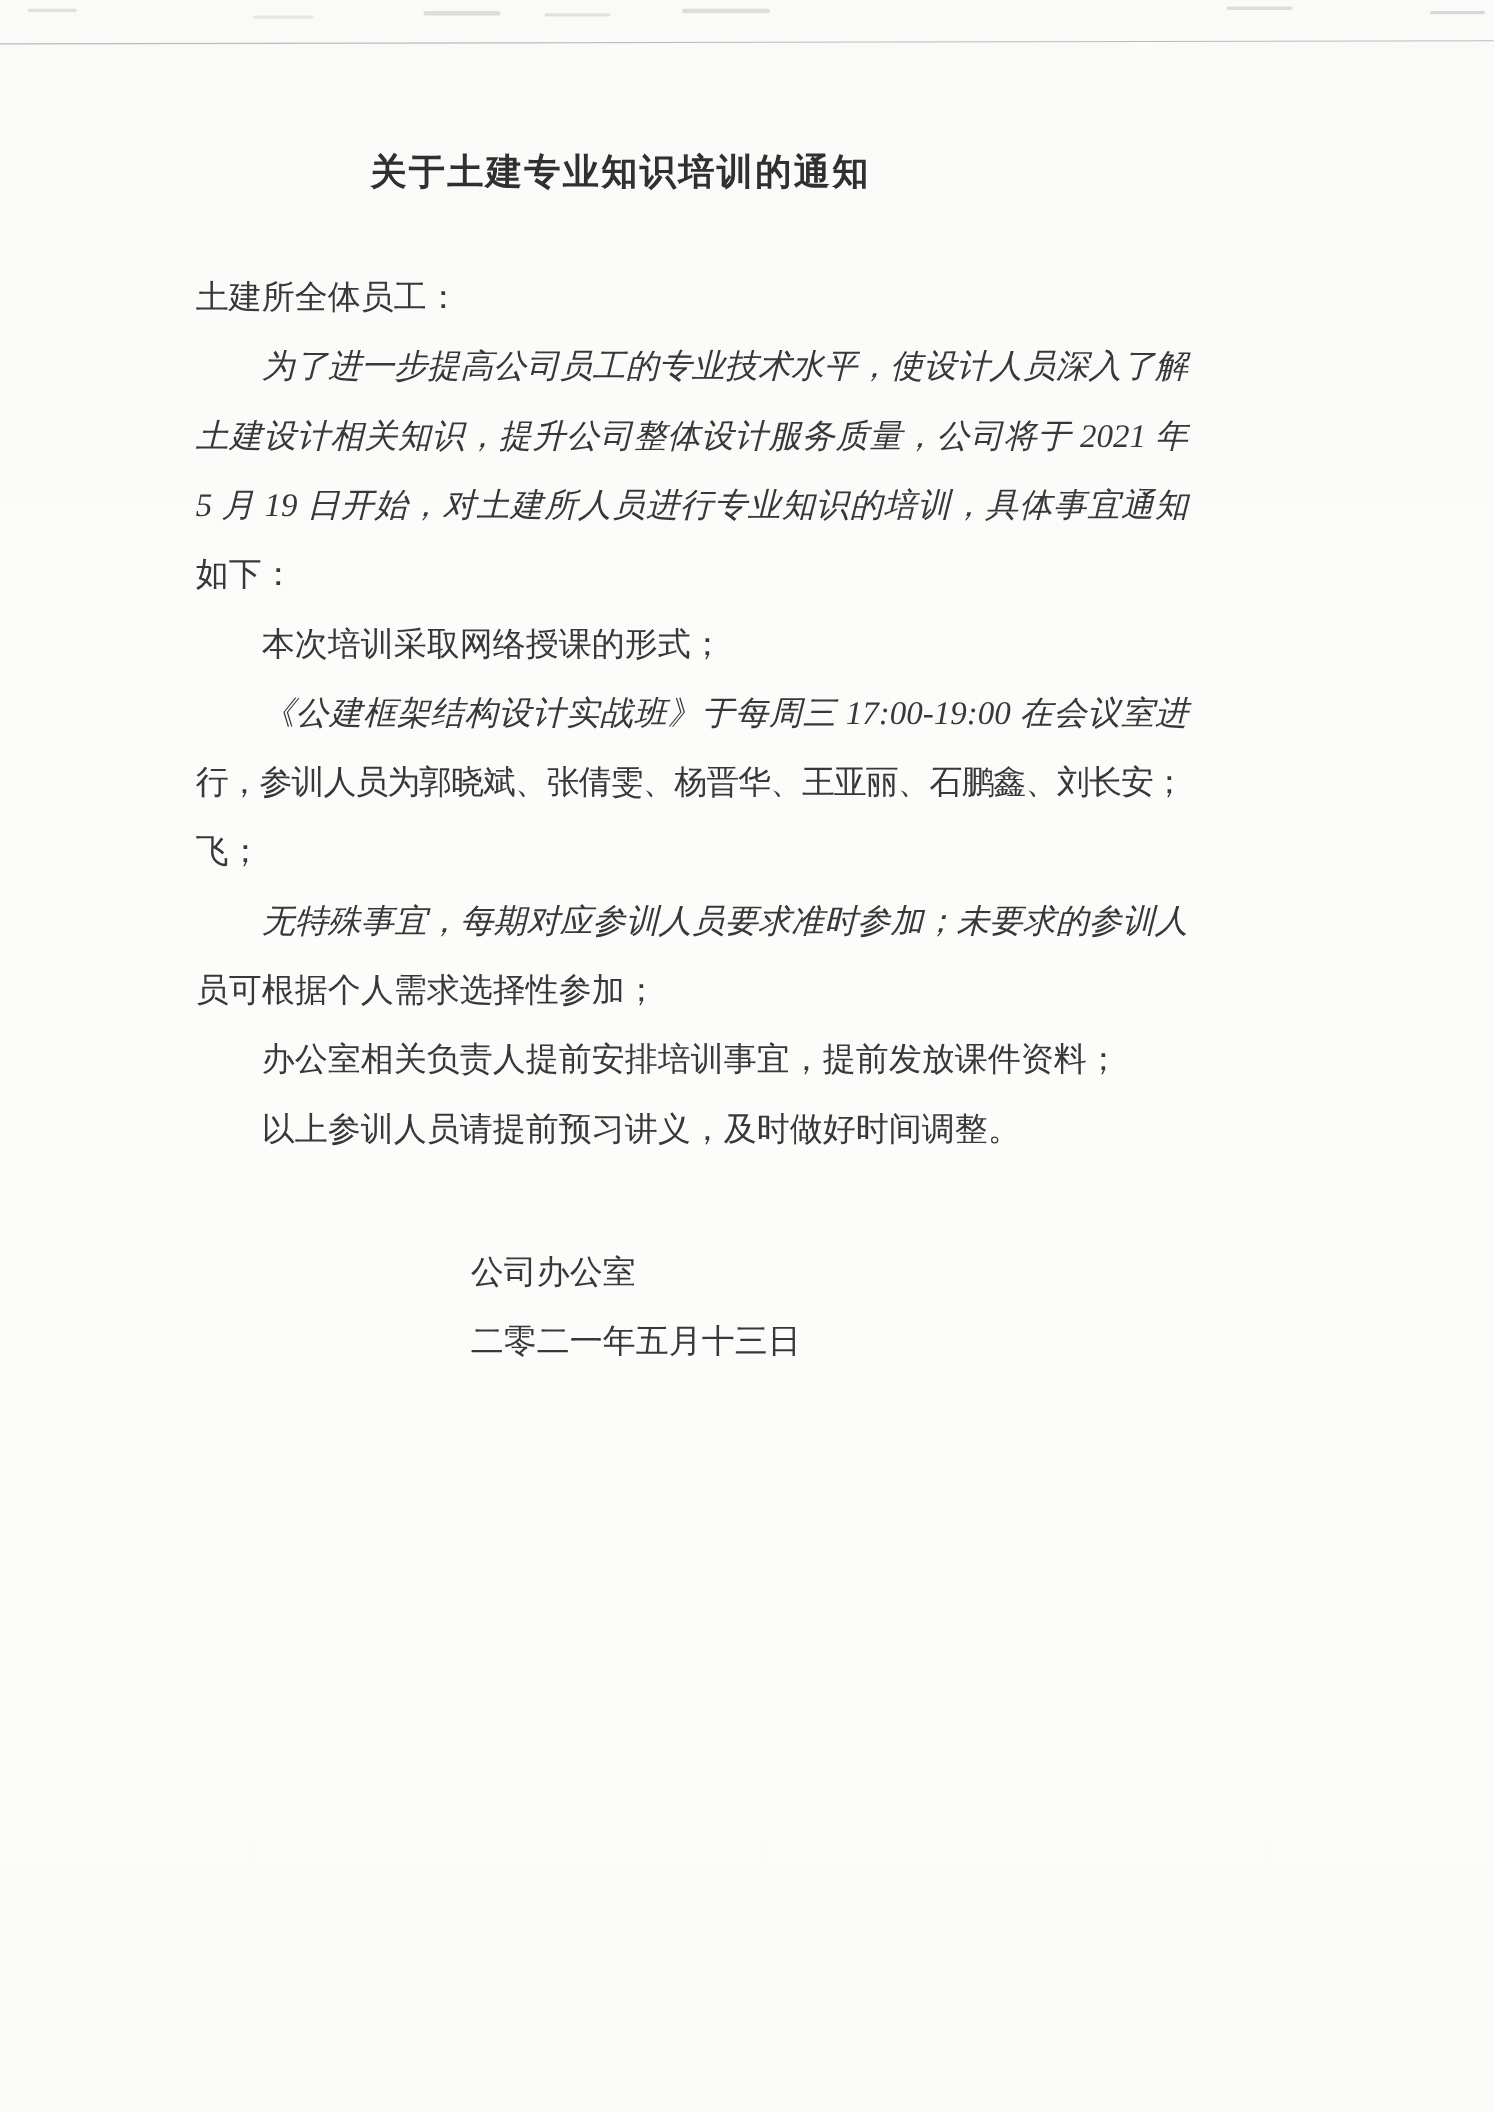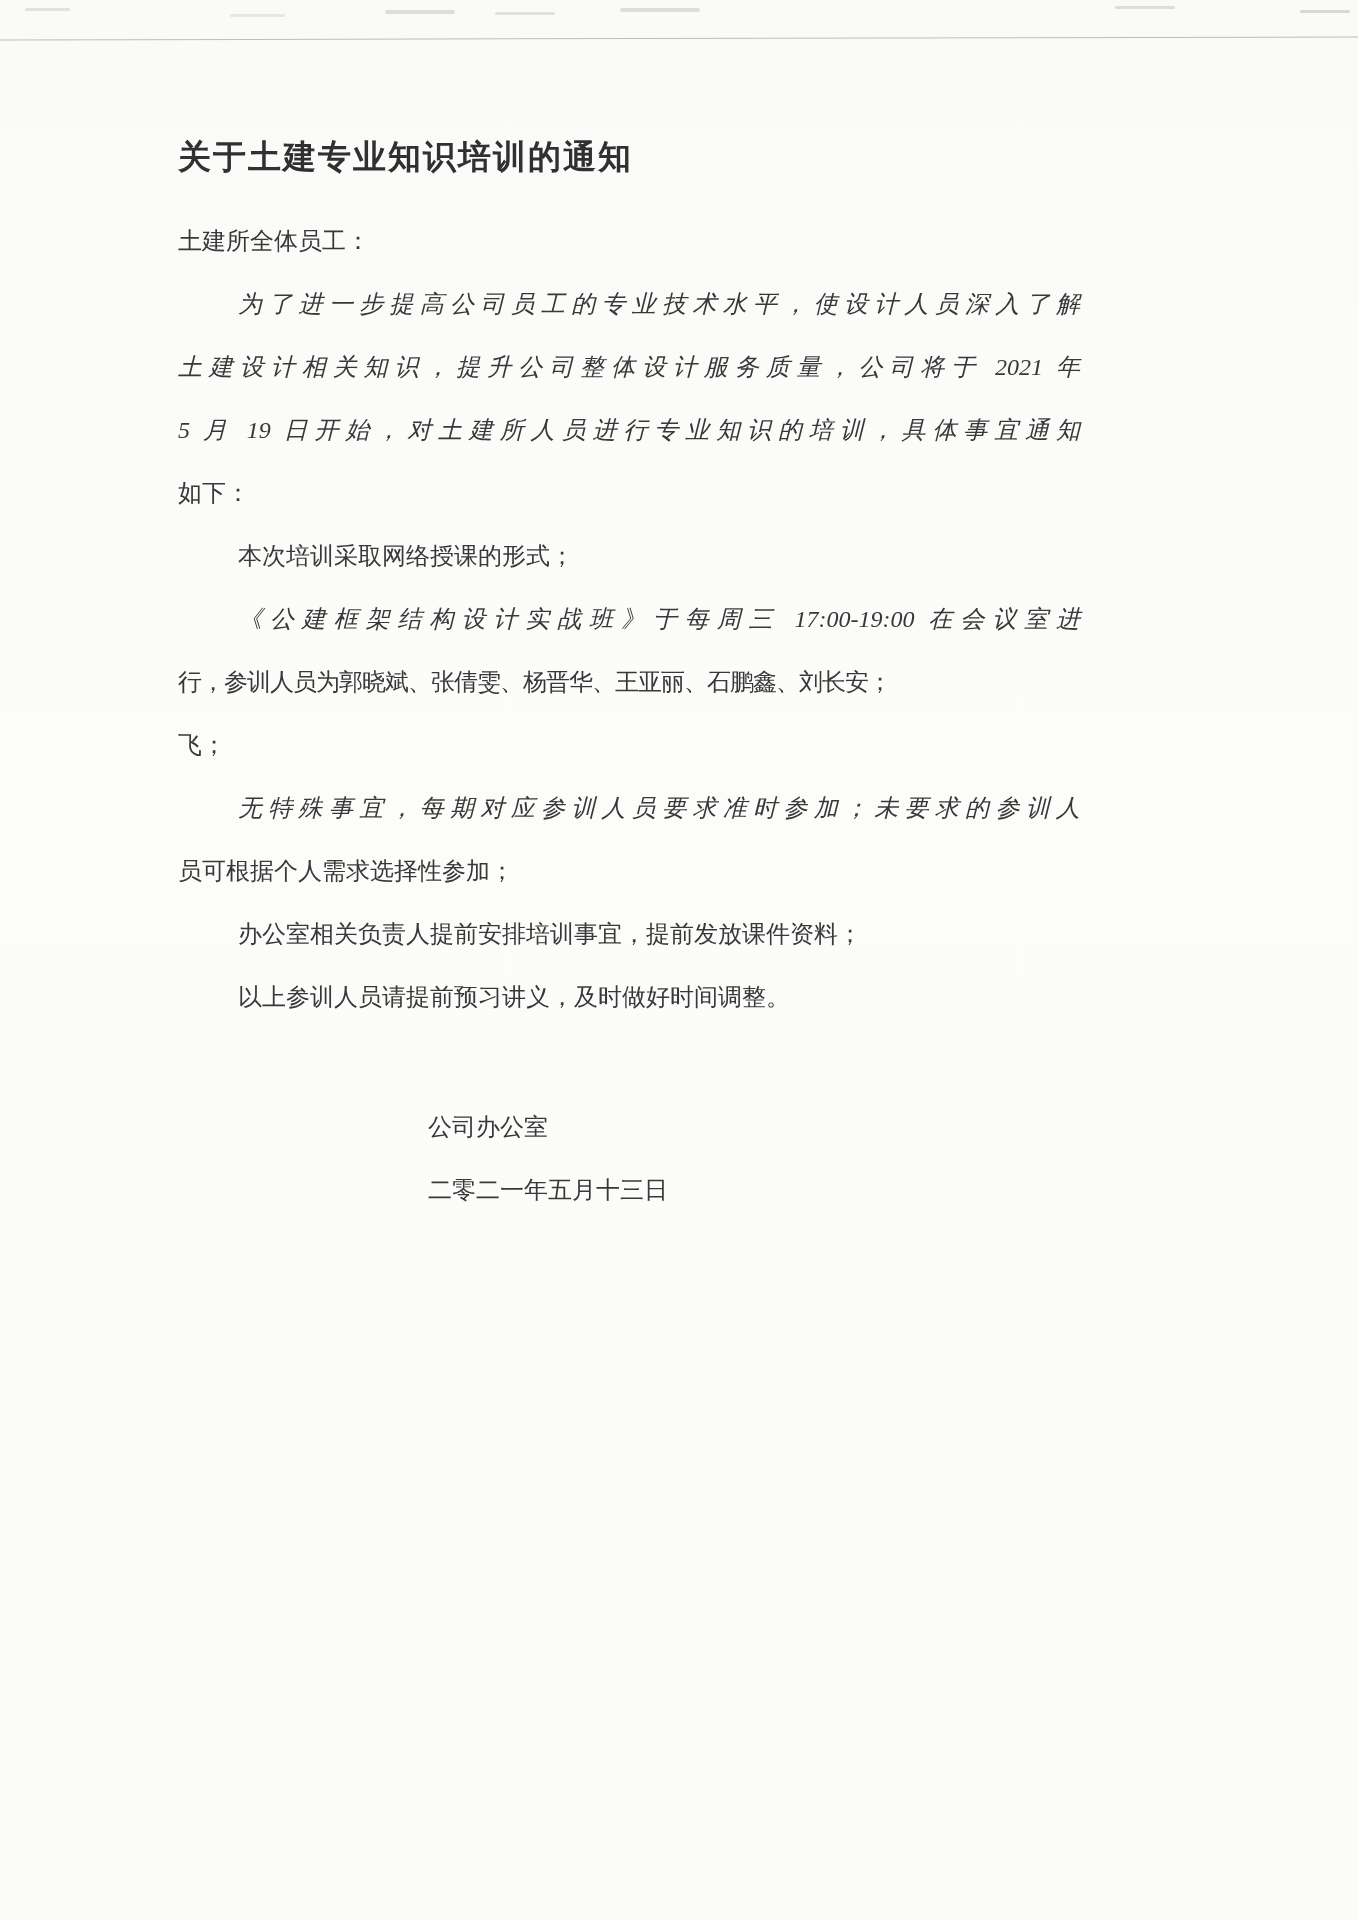--- a/index.html
+++ b/index.html
@@ -35,31 +35,32 @@
     background: #8a8a8a;
     border-radius: 2px;
   }
   .content {
     position: absolute;
     left: 178px;
     top: 134px;
     width: 902px;
   }
   .title {
-    margin: 0 0 30px 0;
+    margin: 0 0 59px 0;
     padding-right: 130px;
     height: 46px;
     line-height: 46px;
     font-size: 33px;
     font-weight: 600;
     letter-spacing: 2px;
+    text-align: center;
     color: #303030;
   }
   .line {
-    font-size: 24px;
+    font-size: 30px;
     line-height: 63px;
     height: 63px;
     white-space: nowrap;
   }
   .line.indent {
     text-indent: 60px;
   }
   .line.justified {
     white-space: normal;
     text-align: justify;

